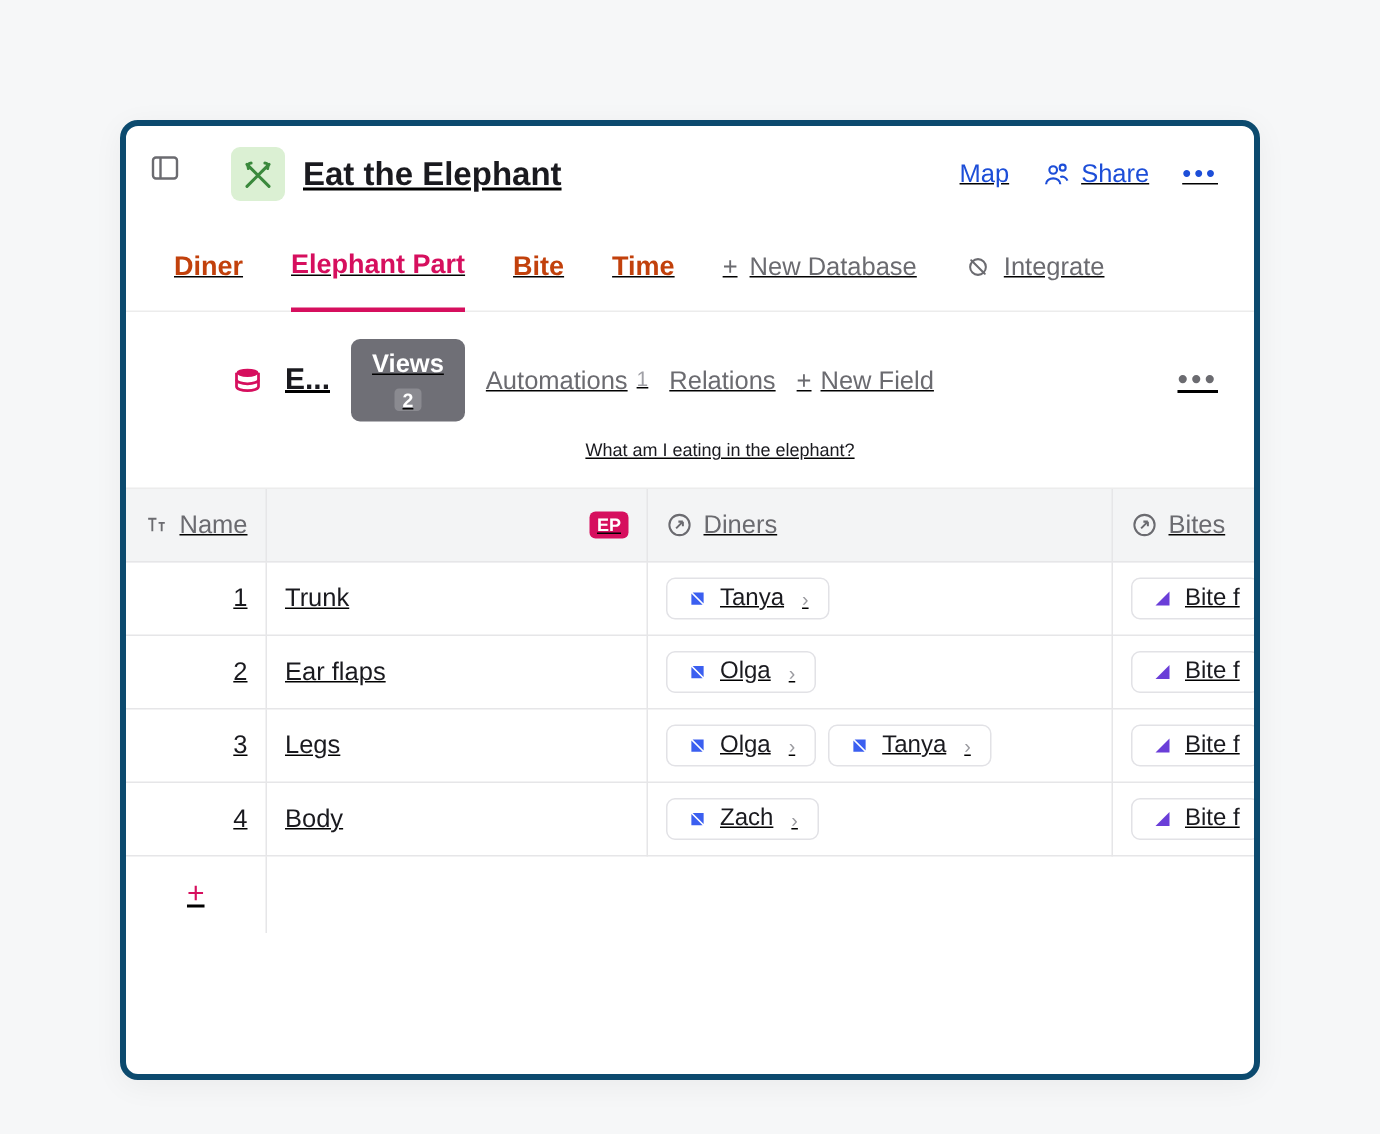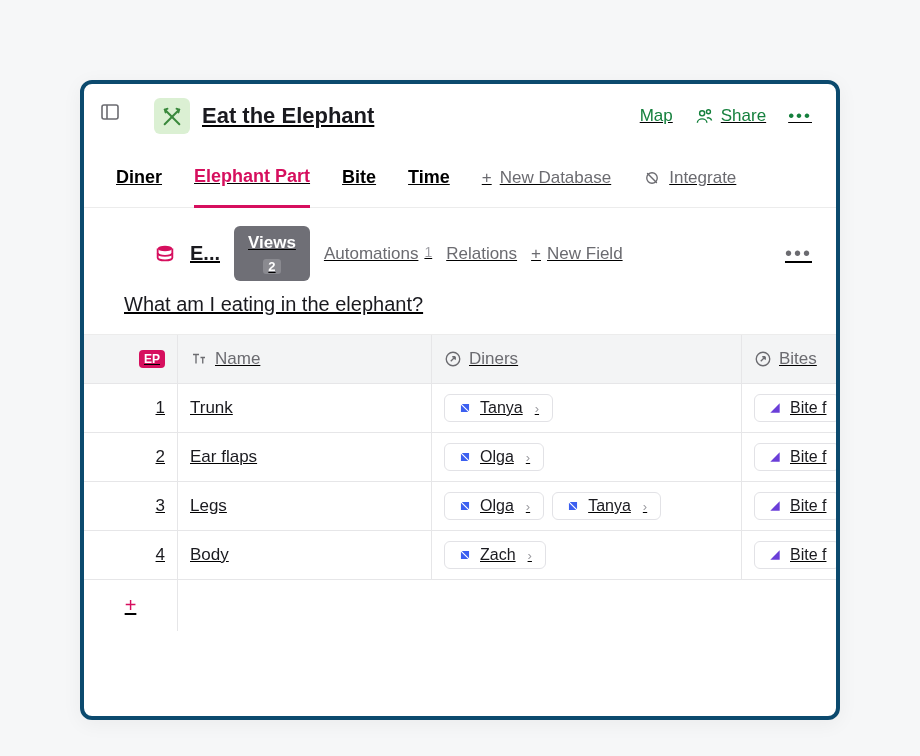--- a/index.html
+++ b/index.html
@@ -42,37 +42,37 @@
     .doc-title {
       font-size: 22px;
       font-weight: 700;
       color: #1a1a1f;
       flex: 1;
     }
     .header-actions {
       display: flex;
       align-items: center;
       gap: 22px;
-      color: #15803d;
+      color: #1d4ed8;
       font-size: 17px;
       font-weight: 500;
     }
     .header-btn { display: flex; align-items: center; gap: 7px; cursor: pointer; }
 
     .tabs {
       display: flex;
       align-items: center;
       padding: 0 0 0 32px;
       border-bottom: 1px solid #ececec;
       gap: 32px;
     }
     .tab {
       font-size: 18px;
       font-weight: 700;
-      color: #000000;
+      color: #c2410c;
       padding: 18px 0;
       cursor: pointer;
     }
     .tab.active {
       color: #d60f5e;
       border-bottom: 3px solid #d60f5e;
       margin-bottom: -1px;
     }
     .tab-extra {
       display: flex; align-items: center; gap: 8px;
@@ -111,22 +111,23 @@
     .subbar-link {
       font-size: 17px; color: #6b6b70; font-weight: 500;
       display: flex; align-items: flex-start; gap: 6px;
       cursor: pointer;
     }
     .count-plain { font-size: 14px; color: #a0a0a6; }
     .subbar-more { margin-left: auto; color: #6b6b70; font-size: 20px; letter-spacing: 2px; cursor: pointer; }
 
     .description {
       padding: 2px 0 18px 40px;
-      font-size: 20px;
+      font-size: 12px;
       color: #1a1a1f;
+      text-align: center;
     }
 
     .table {
       border-top: 1px solid #ececec;
     }
     .thead, .trow {
       display: grid;
       grid-template-columns: 94px 254px 310px 200px;
     }
     .thead .th {
@@ -256,30 +257,30 @@
       <span>+</span>
       <span>New Field</span>
     </div>
     <div class="subbar-more">•••</div>
   </div>
 
   <div class="description">What am I eating in the elephant?</div>
 
   <div class="table">
     <div class="thead">
-      <div class="th th-first">
-        <span class="ep-badge">EP</span>
-      </div>
       <div class="th">
         <svg width="18" height="18" viewBox="0 0 24 24" fill="none" stroke="currentColor" stroke-width="1.8">
           <path d="M4 6h8M8 6v12"></path>
           <path d="M14 10h6M17 10v8"></path>
         </svg>
         <span>Name</span>
       </div>
+      <div class="th th-first">
+        <span class="ep-badge">EP</span>
+      </div>
       <div class="th">
         <svg width="18" height="18" viewBox="0 0 24 24" fill="none" stroke="currentColor" stroke-width="1.8">
           <circle cx="12" cy="12" r="9"></circle>
           <path d="M9 15 L15 9 M15 9h-4 M15 9v4"></path>
         </svg>
         <span>Diners</span>
       </div>
       <div class="th">
         <svg width="18" height="18" viewBox="0 0 24 24" fill="none" stroke="currentColor" stroke-width="1.8">
           <circle cx="12" cy="12" r="9"></circle>

